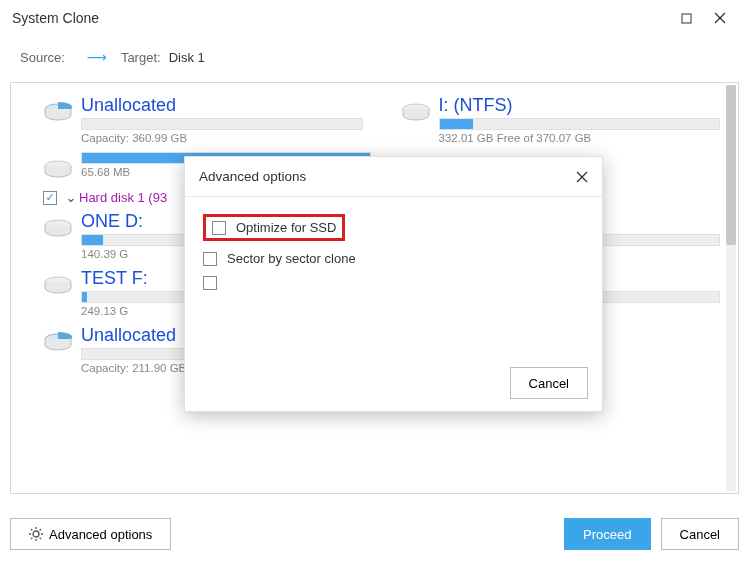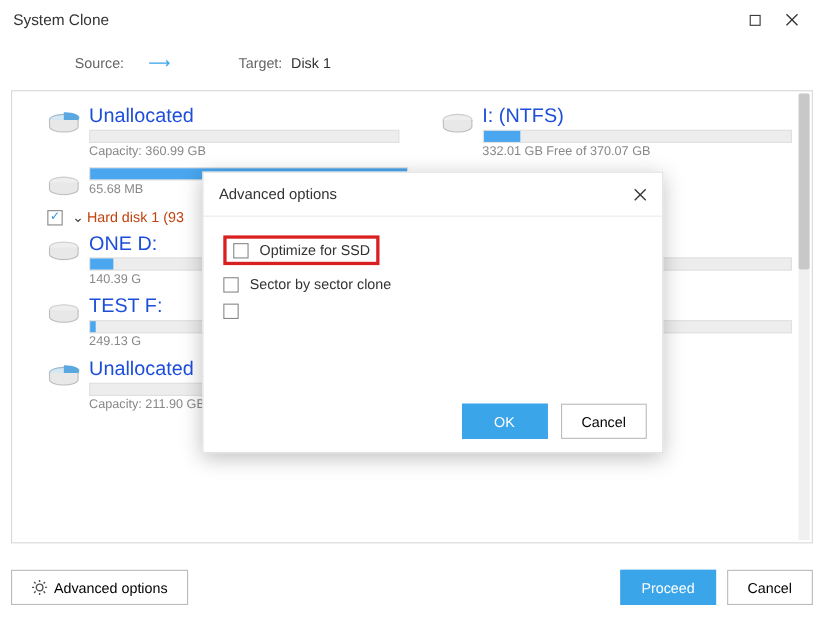--- a/index.html
+++ b/index.html
@@ -3,35 +3,35 @@
 <meta charset="utf-8">
 <style>
 * { box-sizing: border-box; margin: 0; padding: 0; font-family: "Segoe UI", Arial, sans-serif; }
 body { width: 749px; height: 562px; background: #fff; overflow: hidden; position: relative; font-size: 13px; color: #333; }
 
 .titlebar { height: 36px; display: flex; align-items: center; padding: 0 12px; }
 .titlebar .title { flex: 1; font-size: 14px; }
 .titlebar .winbtn { width: 34px; height: 28px; display: flex; align-items: center; justify-content: center; }
 
 .sourcebar { height: 34px; display: flex; align-items: center; padding: 0 10px; margin: 4px 10px 8px 10px; color: #444; }
-.sourcebar .lbl { color: #666; margin-right: 8px; margin-left: 48px; }
+.sourcebar .lbl { color: #666; margin-right: 8px; }
 .sourcebar .val { color: #333; }
 .sourcebar .arrow { margin: 0 14px; color: #3ba5ea; font-size: 14px; }
 
 .panel { border: 1px solid #d7d7d7; margin: 0 10px; height: 412px; position: relative; overflow: hidden; }
 .scrollbar { position: absolute; right: 2px; top: 2px; bottom: 2px; width: 10px; background: #f0f0f0; }
 .scrollbar .thumb { position: absolute; top: 0; width: 100%; height: 160px; background: #c8c8c8; border-radius: 2px; }
 
 .panel-content { padding: 8px 18px 8px 8px; }
 
 .disk-row { display: flex; align-items: center; padding: 2px 0 2px 24px; }
 .chk { width: 14px; height: 14px; border: 1px solid #888; margin-right: 6px; display: inline-flex; align-items: center; justify-content: center; }
 .chk.checked::after { content: "✓"; color: #2b8fe0; font-size: 11px; line-height: 1; }
 .caret { width: 16px; text-align: center; color: #444; }
-.disk-title { font-size: 13px; color: #c2410c; }
+.disk-title { font-size: 13px; color: #a21caf; }
 
 .cols { display: flex; gap: 14px; }
 .col { flex: 1; }
 
 .partition { display: flex; padding: 4px 0; margin-left: 16px; }
 .icon-wrap { width: 46px; display: flex; align-items: flex-start; justify-content: center; padding-top: 4px; }
 .pinfo { flex: 1; }
 .pname { font-size: 18px; color: #1d4ed8; margin-bottom: 2px; }
 .bar { height: 12px; background: #ededed; border: 1px solid #e0e0e0; position: relative; margin-bottom: 2px; }
 .bar .fill { position: absolute; left: 0; top: 0; bottom: 0; background: #4aa6ee; }
@@ -264,16 +264,15 @@
     </div>
     <div class="opt">
       <span class="chk"></span>
       <span>Sector by sector clone</span>
     </div>
     <div class="opt">
       <span class="chk"></span>
     </div>
   </div>
   <div class="modal-foot">
-    <button class="btn primary">OK</button>
     <button class="btn">Cancel</button>
   </div>
 </div>
 
 </body></html>

